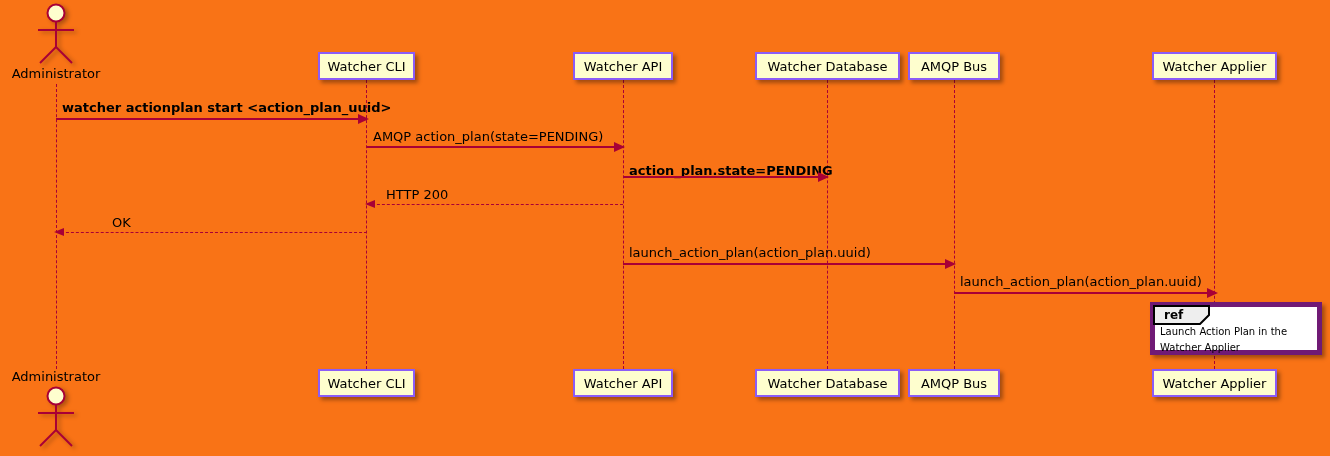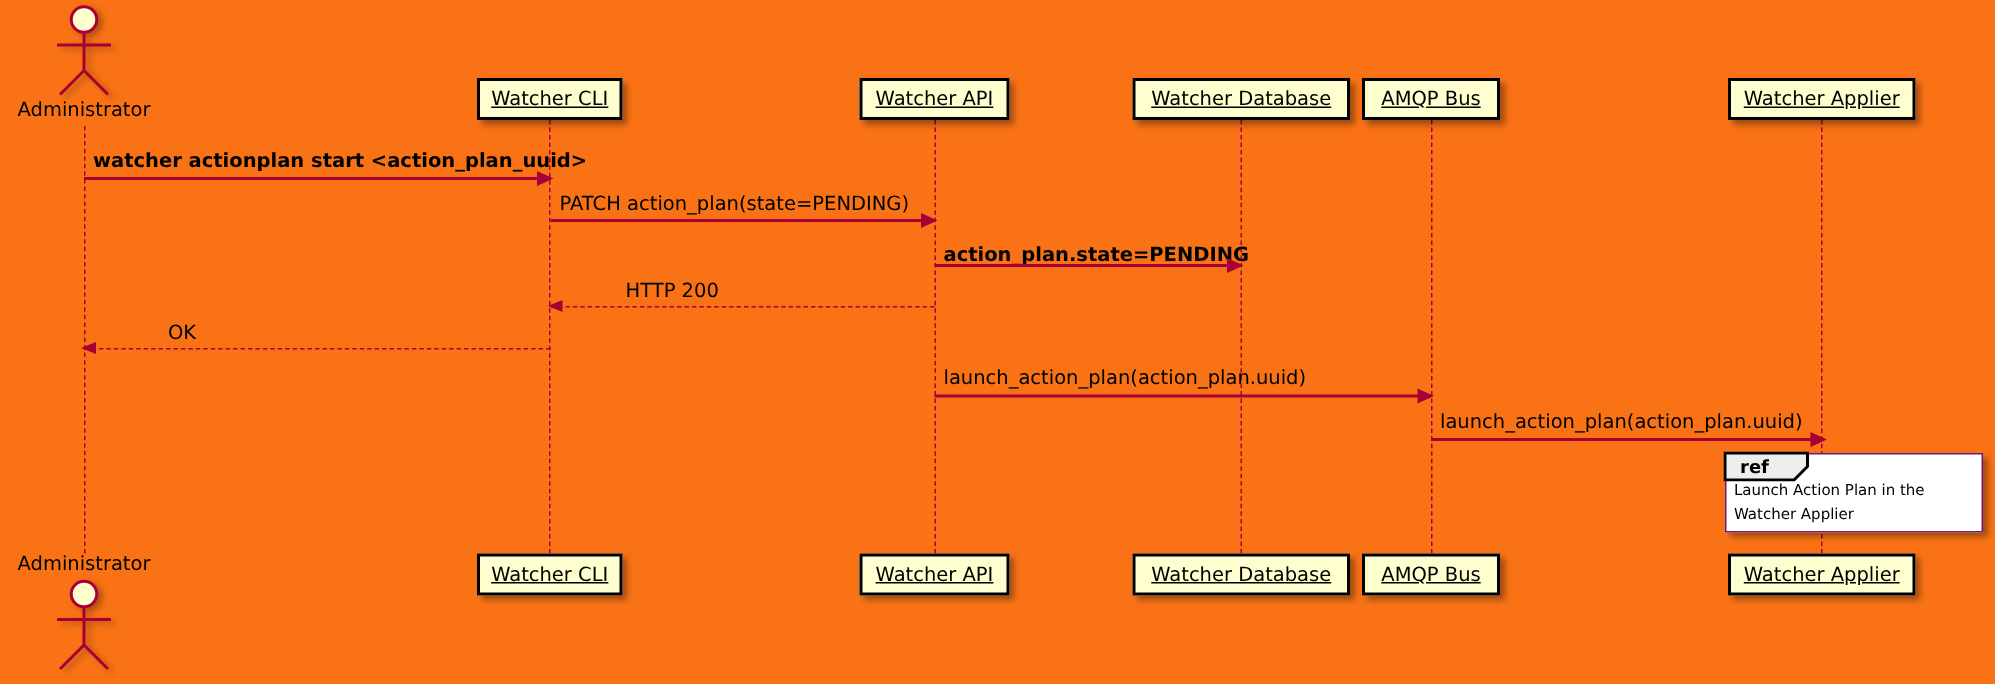--- a/index.html
+++ b/index.html
@@ -3,25 +3,24 @@
 <meta charset="utf-8">
 <style>
   html,body{margin:0;padding:0;background:#ffffff;}
   #stage{
     position:relative;width:1330px;height:456px;background:#f97316;
     font-family:"DejaVu Sans","Liberation Sans",sans-serif;color:#000;
     overflow:hidden;
   }
   .pbox{
     position:absolute;height:28px;box-sizing:border-box;
-    background:#FEFECE;border:2px solid #000000;
+    background:#FEFECE;border:2px solid #8b5cf6;
     display:flex;align-items:center;justify-content:center;
     font-size:13px;white-space:nowrap;
     box-shadow:3px 3px 4px rgba(0,0,0,0.35);
-    text-decoration:underline;
   }
   .lifeline{
     position:absolute;width:0;border-left:1px dashed #A80036;
   }
   .msg-line{position:absolute;height:0;}
   .msg-line.solid{border-top:2px solid #A80036;}
   .msg-line.dashed{border-top:1px dashed #A80036;}
   .msg-label{
     position:absolute;font-size:13px;white-space:nowrap;line-height:14px;
   }
@@ -35,21 +34,21 @@
     left:-2px;top:-5px;
     border-top:4px solid transparent;border-bottom:4px solid transparent;
     border-right:10px solid #A80036;
   }
   .actor-label{
     position:absolute;width:112px;text-align:center;font-size:13px;line-height:14px;
   }
   .actor-svg{position:absolute;filter:drop-shadow(3px 2px 2px rgba(0,0,0,0.3));}
   .ref-frame{
     position:absolute;left:1150px;top:302px;width:172px;height:53px;
-    box-sizing:border-box;background:#ffffff;border:1px solid #701a75;
+    box-sizing:border-box;background:#ffffff;border:5px solid #701a75;
     box-shadow:3px 3px 4px rgba(0,0,0,0.35);
   }
   .ref-tab{position:absolute;left:-2px;top:-2px;}
   .ref-keyword{
     position:absolute;left:9px;top:1px;font-size:12px;font-weight:bold;line-height:15px;
   }
   .ref-body{
     position:absolute;left:5px;top:17px;font-size:10px;line-height:16px;white-space:nowrap;
   }
 </style>
@@ -78,31 +77,31 @@
   <div class="pbox" style="left:573px;top:52px;width:100px;">Watcher API</div>
   <div class="pbox" style="left:755px;top:52px;width:145px;">Watcher Database</div>
   <div class="pbox" style="left:908px;top:52px;width:92px;">AMQP Bus</div>
   <div class="pbox" style="left:1152px;top:52px;width:125px;">Watcher Applier</div>
 
   <div class="msg-label" style="left:62px;top:101px;font-weight:bold;">watcher actionplan start &lt;action_plan_uuid&gt;</div>
   <div class="msg-line solid" style="left:56px;top:118px;width:311px;">
     <span class="ah right"></span>
   </div>
 
-  <div class="msg-label" style="left:373px;top:130px;">PATCH action_plan(state=PENDING)</div>
+  <div class="msg-label" style="left:373px;top:130px;">AMQP action_plan(state=PENDING)</div>
   <div class="msg-line solid" style="left:367px;top:146px;width:256px;">
     <span class="ah right"></span>
   </div>
 
   <div class="msg-label" style="left:629px;top:164px;font-weight:bold;">action_plan.state=PENDING</div>
   <div class="msg-line solid" style="left:623px;top:176px;width:204px;">
     <span class="ah right"></span>
   </div>
 
-  <div class="msg-label" style="left:386px;top:188px;margin-left:31px;">HTTP 200</div>
+  <div class="msg-label" style="left:386px;top:188px;">HTTP 200</div>
   <div class="msg-line dashed" style="left:367px;top:204px;width:256px;">
     <span class="ah left"></span>
   </div>
 
   <div class="msg-label" style="left:75px;top:216px;margin-left:37px;">OK</div>
   <div class="msg-line dashed" style="left:56px;top:232px;width:311px;">
     <span class="ah left"></span>
   </div>
 
   <div class="msg-label" style="left:629px;top:246px;">launch_action_plan(action_plan.uuid)</div>

